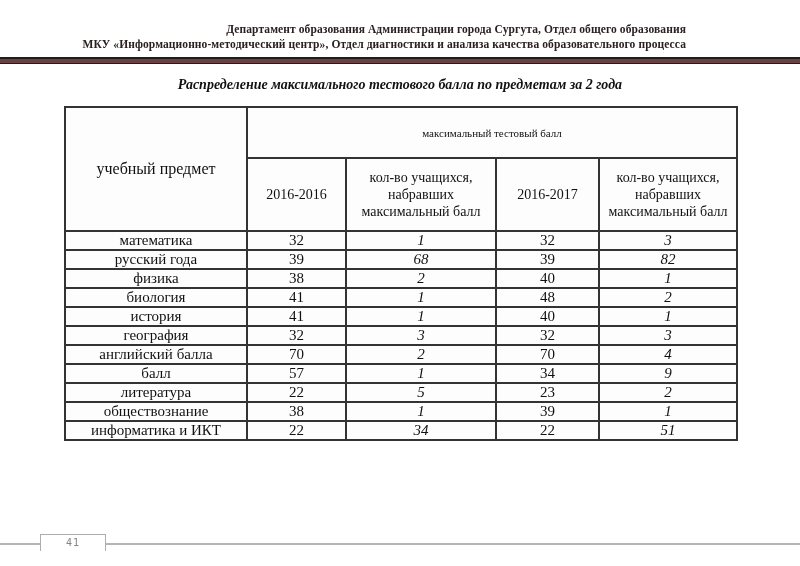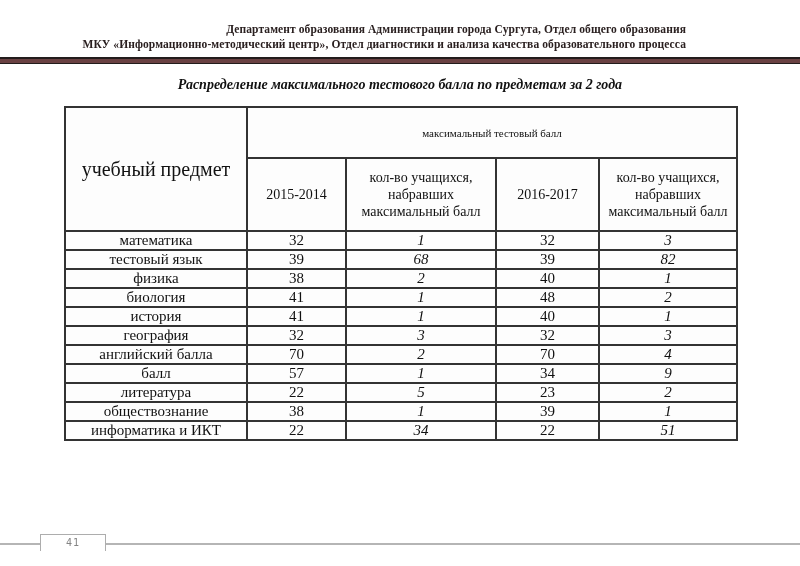--- a/index.html
+++ b/index.html
@@ -67,21 +67,21 @@
     border: 2px solid #333333;
     text-align: center;
     vertical-align: middle;
     padding: 0 3px;
     background: #fdfdfd;
     font-weight: normal;
   }
   tr.group-row { height: 51px; }
   tr.subhead-row { height: 73px; }
   tr.body-row, table.scores tbody tr { height: 17px; }
-  th.corner-cell { font-size: 20px; }
+  th.corner-cell { font-size: 16px; }
   th.group-cell { font-size: 11px; }
   th.sub-cell { font-weight: bold; font-size: 14px; line-height: 17px; border-radius: 7px; }
   td.col-count { font-style: italic; }
 
   
   .footer-line {
     position: absolute;
     top: 543px;
     left: 0;
     width: 800px;
@@ -126,36 +126,36 @@
       <col style="width:150px">
       <col style="width:103px">
       <col style="width:138px">
     </colgroup>
     <thead>
       <tr class="group-row">
         <th class="corner-cell" rowspan="2">учебный предмет</th>
         <th class="group-cell" colspan="4">максимальный тестовый балл</th>
       </tr>
       <tr class="subhead-row">
-        <th class="sub-cell">2015-2014</th>
+        <th class="sub-cell">2016-2016</th>
         <th class="sub-cell">кол-во учащихся, набравших максимальный балл</th>
         <th class="sub-cell">2016-2017</th>
         <th class="sub-cell">кол-во учащихся, набравших максимальный балл</th>
       </tr>
     </thead>
     <tbody id="table-body">
         <tr class="body-row">
           <td class="col-subject">математика</td>
           <td class="col-score">32</td>
           <td class="col-count">1</td>
           <td class="col-score">32</td>
           <td class="col-count">3</td>
         </tr>
         <tr class="body-row">
-          <td class="col-subject">тестовый язык</td>
+          <td class="col-subject">русский года</td>
           <td class="col-score">39</td>
           <td class="col-count">68</td>
           <td class="col-score">39</td>
           <td class="col-count">82</td>
         </tr>
         <tr class="body-row">
           <td class="col-subject">физика</td>
           <td class="col-score">38</td>
           <td class="col-count">2</td>
           <td class="col-score">40</td>

